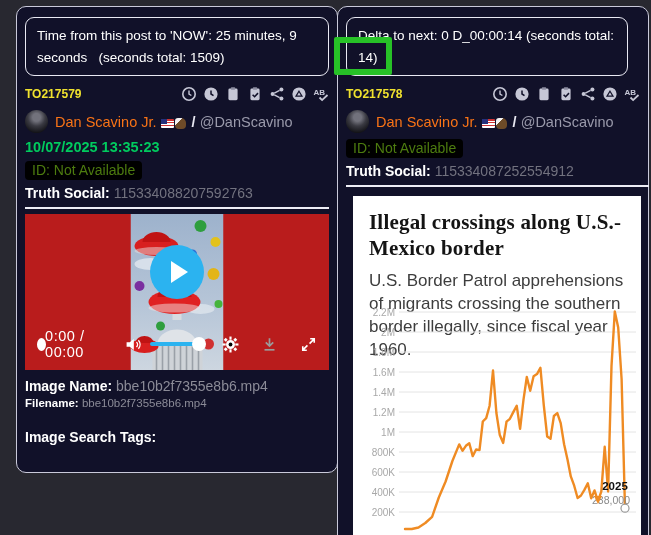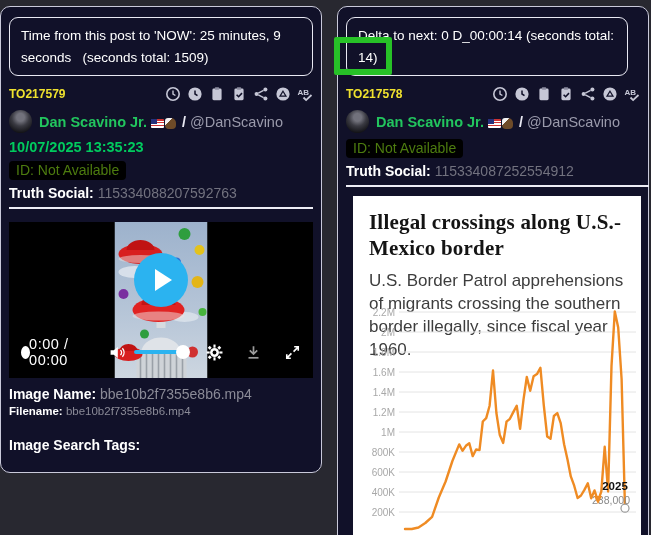--- a/index.html
+++ b/index.html
@@ -1,51 +1,51 @@
 <!DOCTYPE html>
 <html><head>
 <meta charset="utf-8">
 <style>
   html,body{margin:0;padding:0;background:#282830;}
   body{width:651px;height:535px;overflow:hidden;position:relative;
        font-family:"Liberation Sans",sans-serif;color:#f2f2f5;}
   .stage{position:absolute;inset:0;overflow:hidden;}
   .card{position:absolute;background:#111129;border:1px solid #c9c9da;border-radius:10px;
         padding:8px;box-sizing:border-box;}
-  .card-left{left:0;top:6px;width:322px;height:467px;}
+  .card-left{left:16px;top:6px;width:322px;height:467px;}
   .card-right{left:337px;top:6px;width:312px;height:600px;}
   .timer-box{border:1px solid #e9e9f3;border-radius:9px;padding:7px 11px;min-height:40px;
              font-size:13.5px;line-height:1.6;color:#fff;white-space:pre-wrap;margin:2px 0 0 0;}
   .card-right .timer-box{margin-right:12px;}
   .head-row{display:flex;align-items:center;justify-content:space-between;margin-top:9px;height:18px;}
   .post-id{color:#f0e22e;font-weight:bold;font-size:12px;}
   .icon-row{display:flex;align-items:center;gap:6px;}
   .icon-row .ic{display:inline-flex;width:16px;height:16px;}
   .user-row{display:flex;align-items:center;margin-top:7px;gap:7px;}
   .avatar{width:23px;height:23px;border-radius:50%;flex:0 0 auto;
           background:radial-gradient(circle at 50% 32%,#72727c 0 20%,#3a3a42 45%,#141419 78%);}
   .user-line{font-size:14.5px;white-space:nowrap;}
-  .user-name{font-weight:bold;color:#22c55e;}
+  .user-name{font-weight:normal;color:#f97316;}
   .handle{color:#9a9aab;}
   .sep-slash{color:#e9e9f3;font-weight:bold;}
   .flag{display:inline-block;width:13px;height:9px;vertical-align:-1px;margin:0 1px 0 4px;
         background:repeating-linear-gradient(#c33 0 1.5px,#fff 1.5px 3px);position:relative;border-radius:1px;}
   .flag::after{content:"";position:absolute;left:0;top:0;width:6px;height:5px;background:#26317c;}
   .eagle{display:inline-block;width:11px;height:11px;vertical-align:-2px;margin-right:2px;border-radius:3px 5px 4px 4px;
          background:linear-gradient(135deg,#f3f3f3 0 34%,#6e4b28 34% 100%);}
   .date-line{margin-top:6px;font-size:14.5px;font-weight:bold;color:#00cb5e;}
   .id-pill{display:inline-block;margin-top:6px;background:#000;color:#4d7c0f;font-size:14px;
            padding:1px 7px 2px 7px;border-radius:4px;}
   .ts-line{margin-top:5px;font-size:14px;}
   .ts-label{font-weight:bold;color:#fff;}
   .ts-value{color:#72727f;}
   .separator{border:none;border-top:2px solid #ededf5;margin:6px 0 0 0;}
   .card-right .separator{margin-right:-9px;}
   
-  .video-shell{margin-top:13px;background:#000000;height:156px;position:relative;overflow:hidden;}
+  .video-shell{margin-top:5px;background:#b91c1c;height:156px;position:relative;overflow:hidden;}
   .thumb{position:absolute;left:50%;top:0;transform:translateX(-50%);width:93px;height:156px;}
   .play-btn{position:absolute;left:50%;top:58px;transform:translate(-50%,-50%);width:54px;height:54px;
             border-radius:50%;background:#2bb3f0;display:flex;align-items:center;justify-content:center;}
   .play-tri{width:0;height:0;border-left:17px solid #fff;border-top:11px solid transparent;
             border-bottom:11px solid transparent;margin-left:5px;}
   .controls{position:absolute;left:0;right:0;bottom:10px;display:flex;align-items:center;padding:0 12px;}
   .scrub-thumb{width:13px;height:13px;border-radius:50%;background:#fff;margin-right:-4px;z-index:2;}
   .time-text{font-size:14.5px;color:#fff;letter-spacing:.5px;margin-left:3px;}
   .vol-wrap{display:flex;align-items:center;margin-left:22px;}
   .slider{position:relative;width:50px;height:4px;background:#2bb3f0;border-radius:2px;margin-left:8px;}

